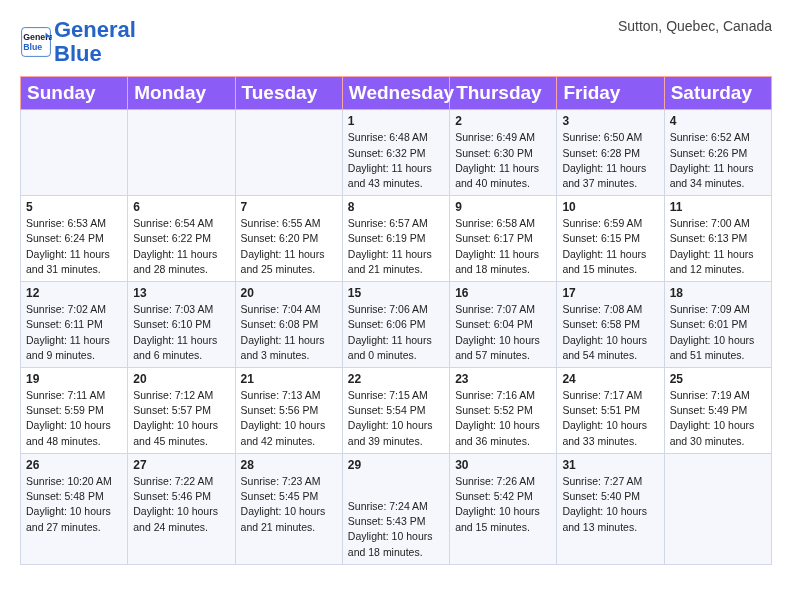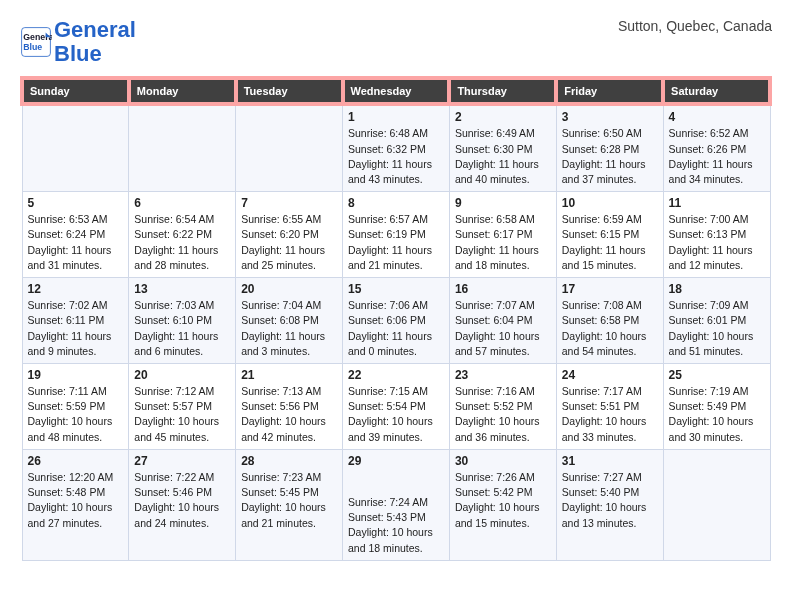--- a/index.html
+++ b/index.html
@@ -52,27 +52,27 @@
     .subtitle {
       font-size: 14px;
       color: #444;
     }
     table {
       width: 100%;
       border-collapse: collapse;
       table-layout: fixed;
     }
     thead tr th {
-      background: #404040;
+      background: #8b5cf6;
       color: #fff;
       text-align: left;
       padding: 5px 6px;
-      font-size: 11px;
+      font-size: 19px;
       font-weight: bold;
-      border: 4px solid #fca5a5;
+      border: 1px solid #fca5a5;
     }
     tbody tr td {
       vertical-align: top;
       padding: 4px 5px;
       border: 1px solid #d0d8e8;
       height: 82px;
       background: #fff;
       font-size: 10.5px;
       color: #222;
     }
@@ -315,21 +315,21 @@
             <span class="day-num">25</span>
             <div class="day-info" style="white-space: pre-line;">Sunrise: 7:19 AM
 Sunset: 5:49 PM
 Daylight: 10 hours
 and 30 minutes.</div>
           </td>
         </tr>
         <tr>
           <td>
             <span class="day-num">26</span>
-            <div class="day-info" style="white-space: pre-line;">Sunrise: 12:20 AM
+            <div class="day-info" style="white-space: pre-line;">Sunrise: 10:20 AM
 Sunset: 5:48 PM
 Daylight: 10 hours
 and 27 minutes.</div>
           </td>
           <td>
             <span class="day-num">27</span>
             <div class="day-info" style="white-space: pre-line;">Sunrise: 7:22 AM
 Sunset: 5:46 PM
 Daylight: 10 hours
 and 24 minutes.</div>

